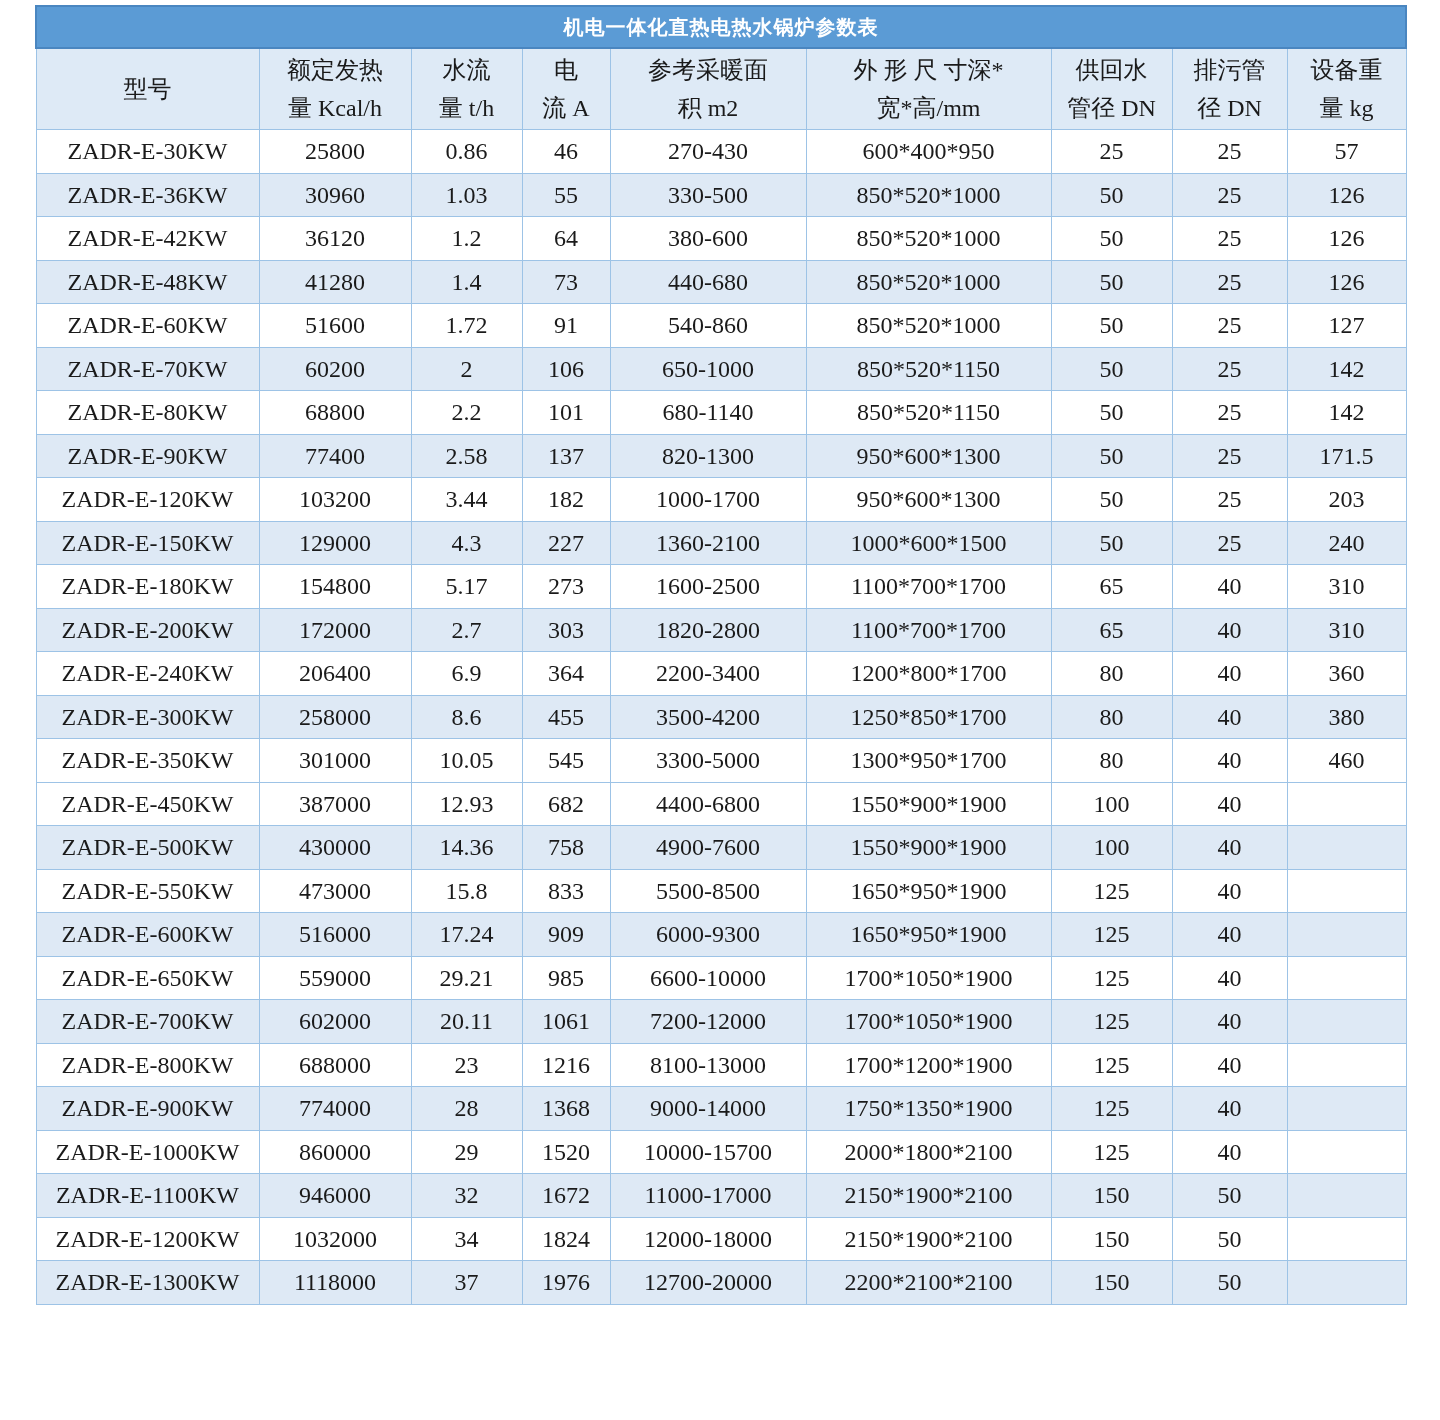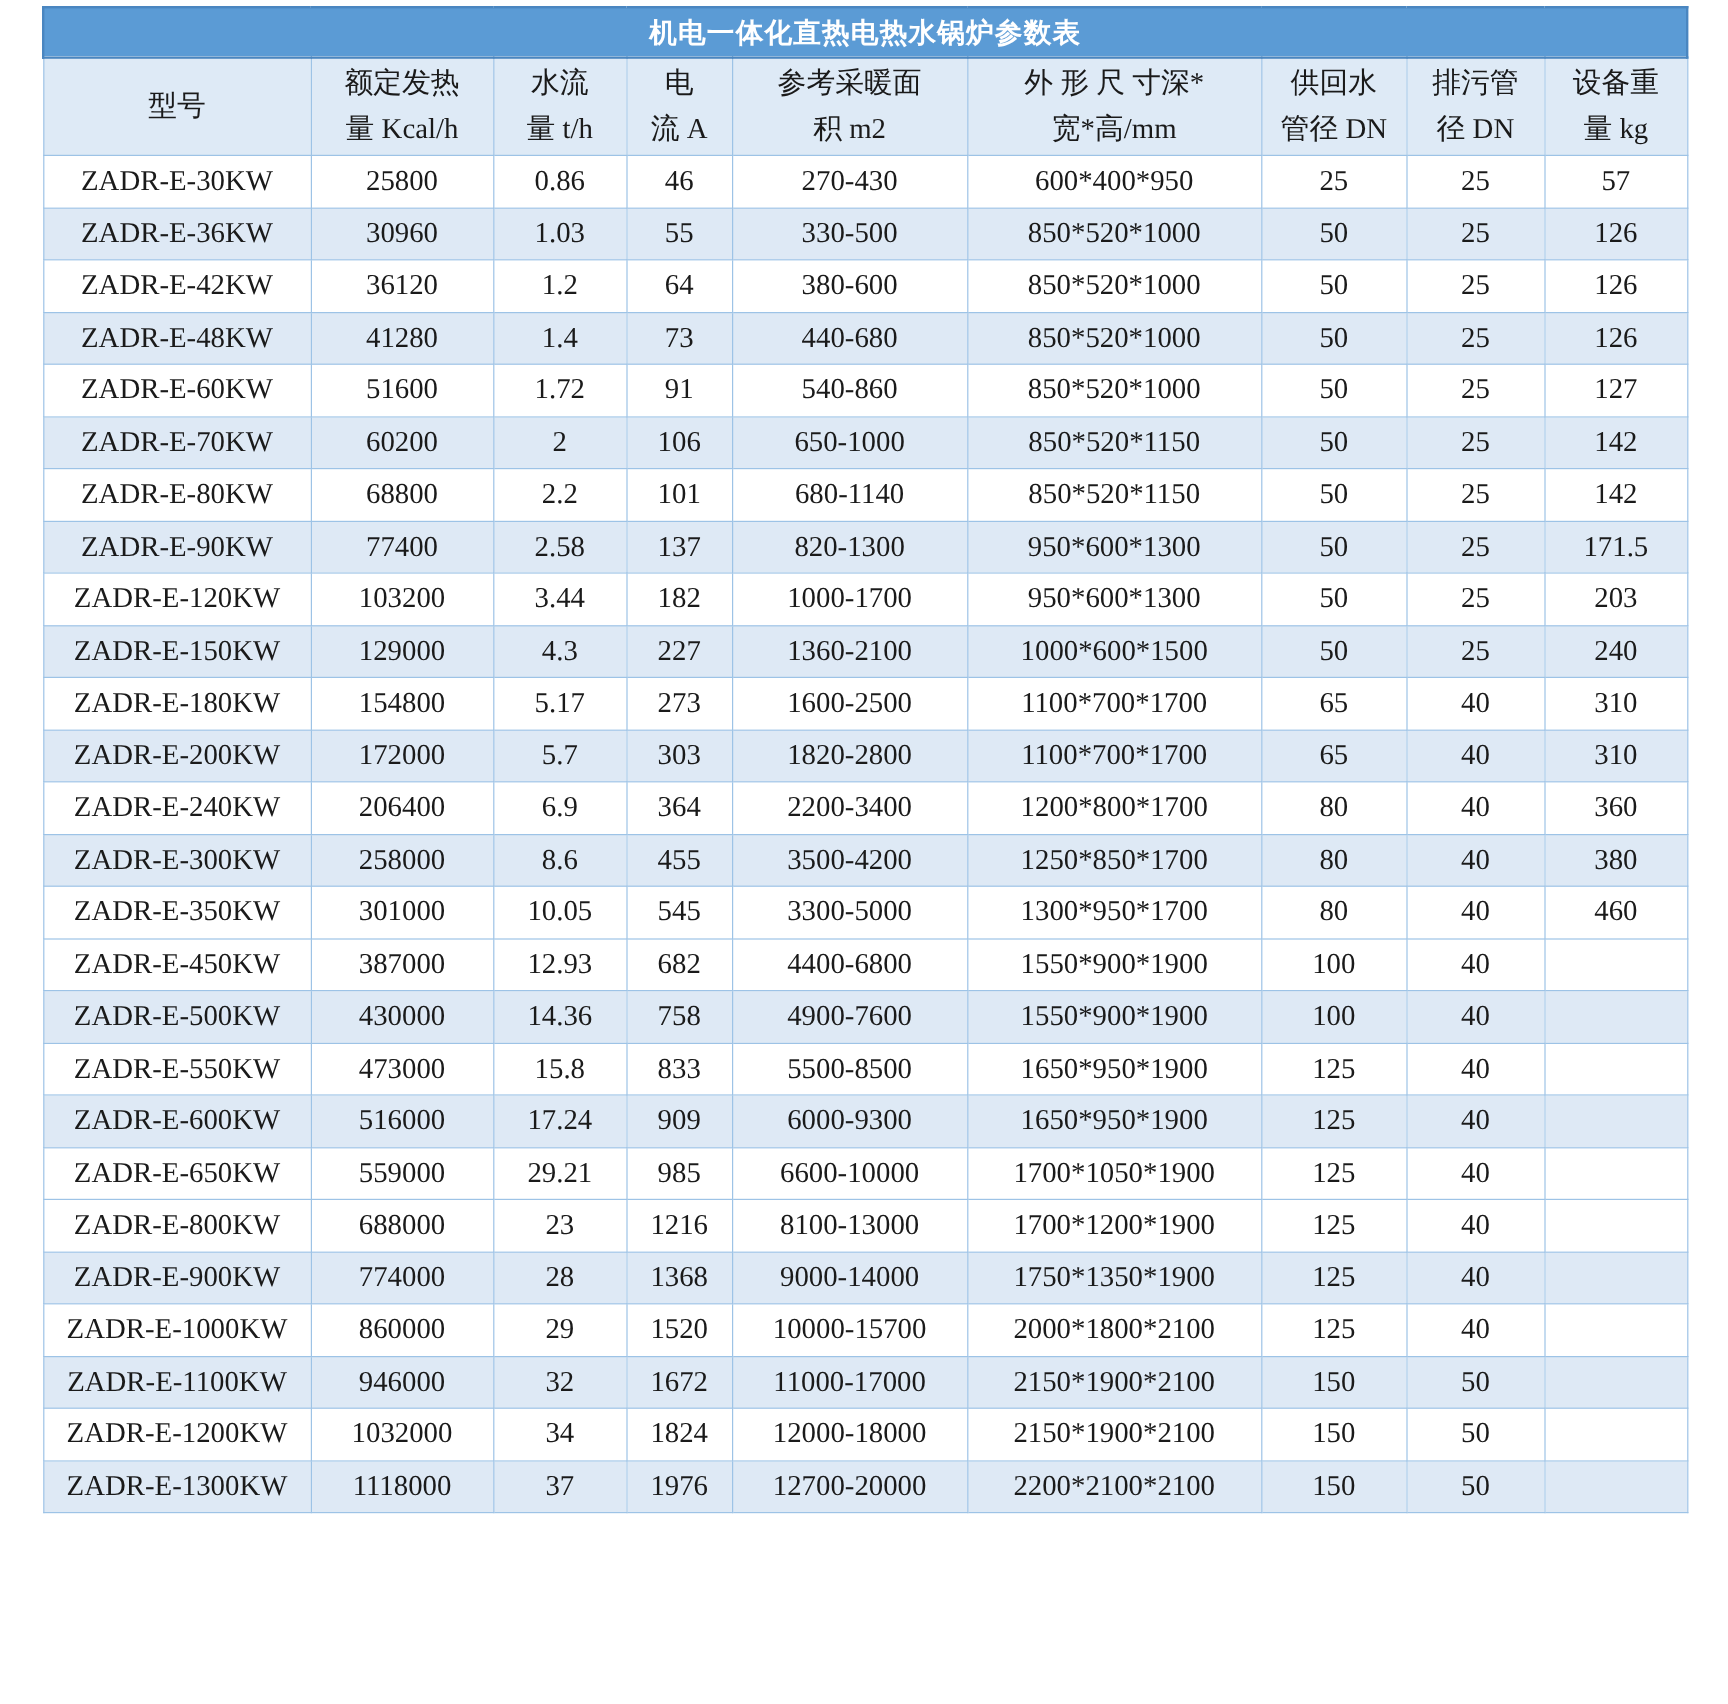--- a/index.html
+++ b/index.html
@@ -30,21 +30,21 @@
     text-align:center;
     vertical-align:middle;
     overflow:hidden;
     padding:0 2px;
   }
   .title-cell{
     background:var(--title-bg);
     border:2px solid var(--title-border);
     color:var(--title-text);
     font-weight:bold;
-    font-size:23px;
+    font-size:20px;
     height:40px;
     letter-spacing:1px;
   }
   thead th{
     background:var(--header-bg);
     font-weight:normal;
     font-size:24px;
     height:80px;
     line-height:38px;
     white-space:pre-line;
@@ -225,21 +225,21 @@
         <td>273</td>
         <td>1600-2500</td>
         <td>1100*700*1700</td>
         <td>65</td>
         <td>40</td>
         <td>310</td>
       </tr>
       <tr class="odd">
         <td>ZADR-E-200KW</td>
         <td>172000</td>
-        <td>5.7</td>
+        <td>2.7</td>
         <td>303</td>
         <td>1820-2800</td>
         <td>1100*700*1700</td>
         <td>65</td>
         <td>40</td>
         <td>310</td>
       </tr>
       <tr class="even">
         <td>ZADR-E-240KW</td>
         <td>206400</td>
@@ -321,20 +321,31 @@
         <td>ZADR-E-650KW</td>
         <td>559000</td>
         <td>29.21</td>
         <td>985</td>
         <td>6600-10000</td>
         <td>1700*1050*1900</td>
         <td>125</td>
         <td>40</td>
         <td></td>
       </tr>
+      <tr class="odd">
+        <td>ZADR-E-700KW</td>
+        <td>602000</td>
+        <td>20.11</td>
+        <td>1061</td>
+        <td>7200-12000</td>
+        <td>1700*1050*1900</td>
+        <td>125</td>
+        <td>40</td>
+        <td></td>
+      </tr>
       <tr class="even">
         <td>ZADR-E-800KW</td>
         <td>688000</td>
         <td>23</td>
         <td>1216</td>
         <td>8100-13000</td>
         <td>1700*1200*1900</td>
         <td>125</td>
         <td>40</td>
         <td></td>

